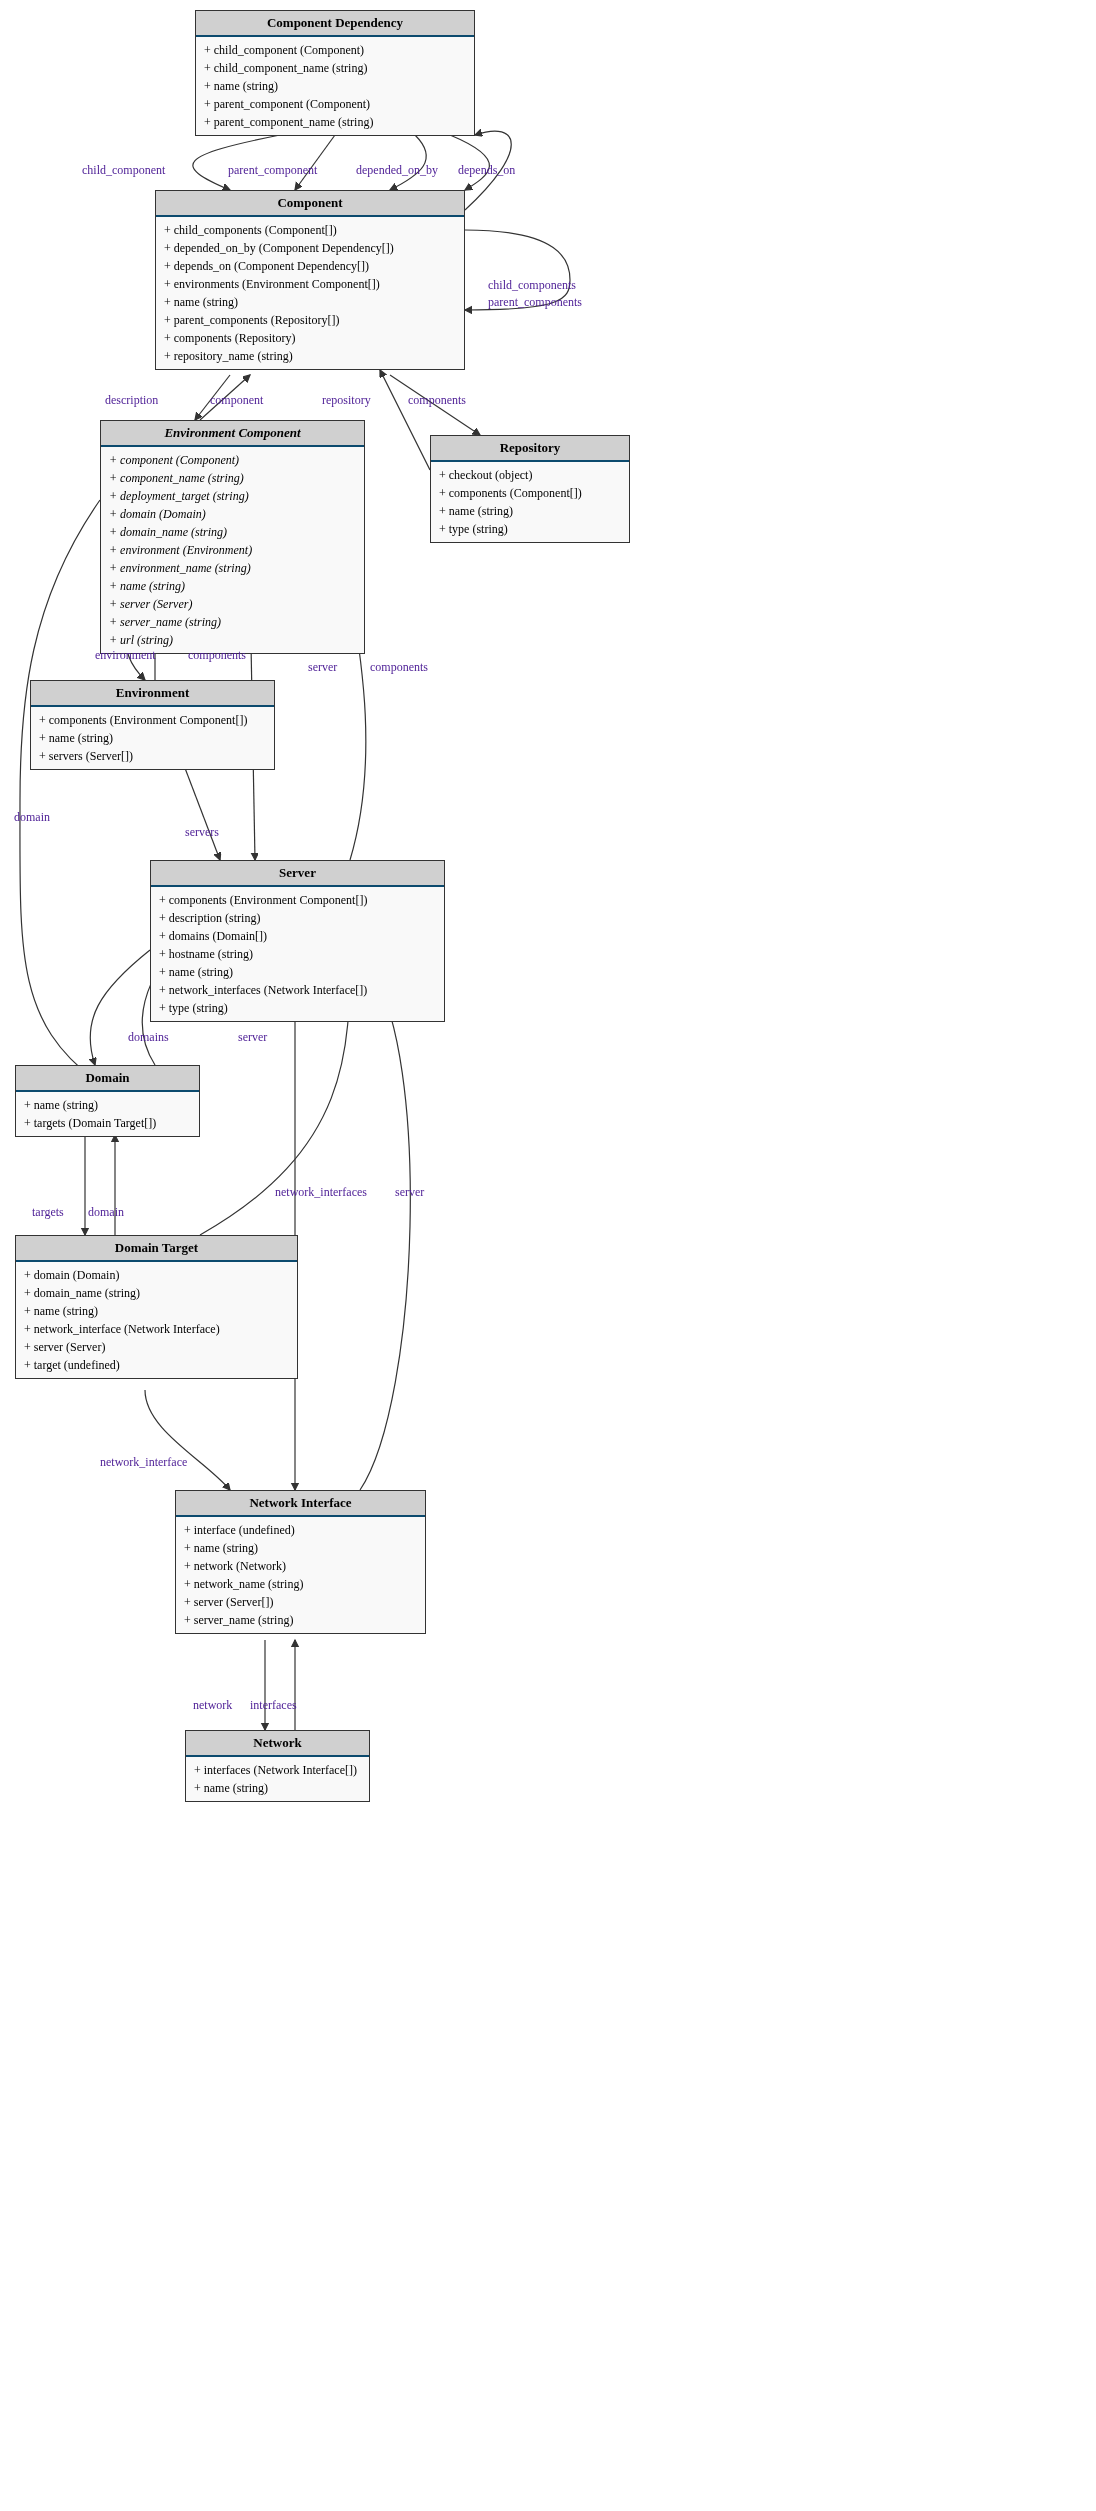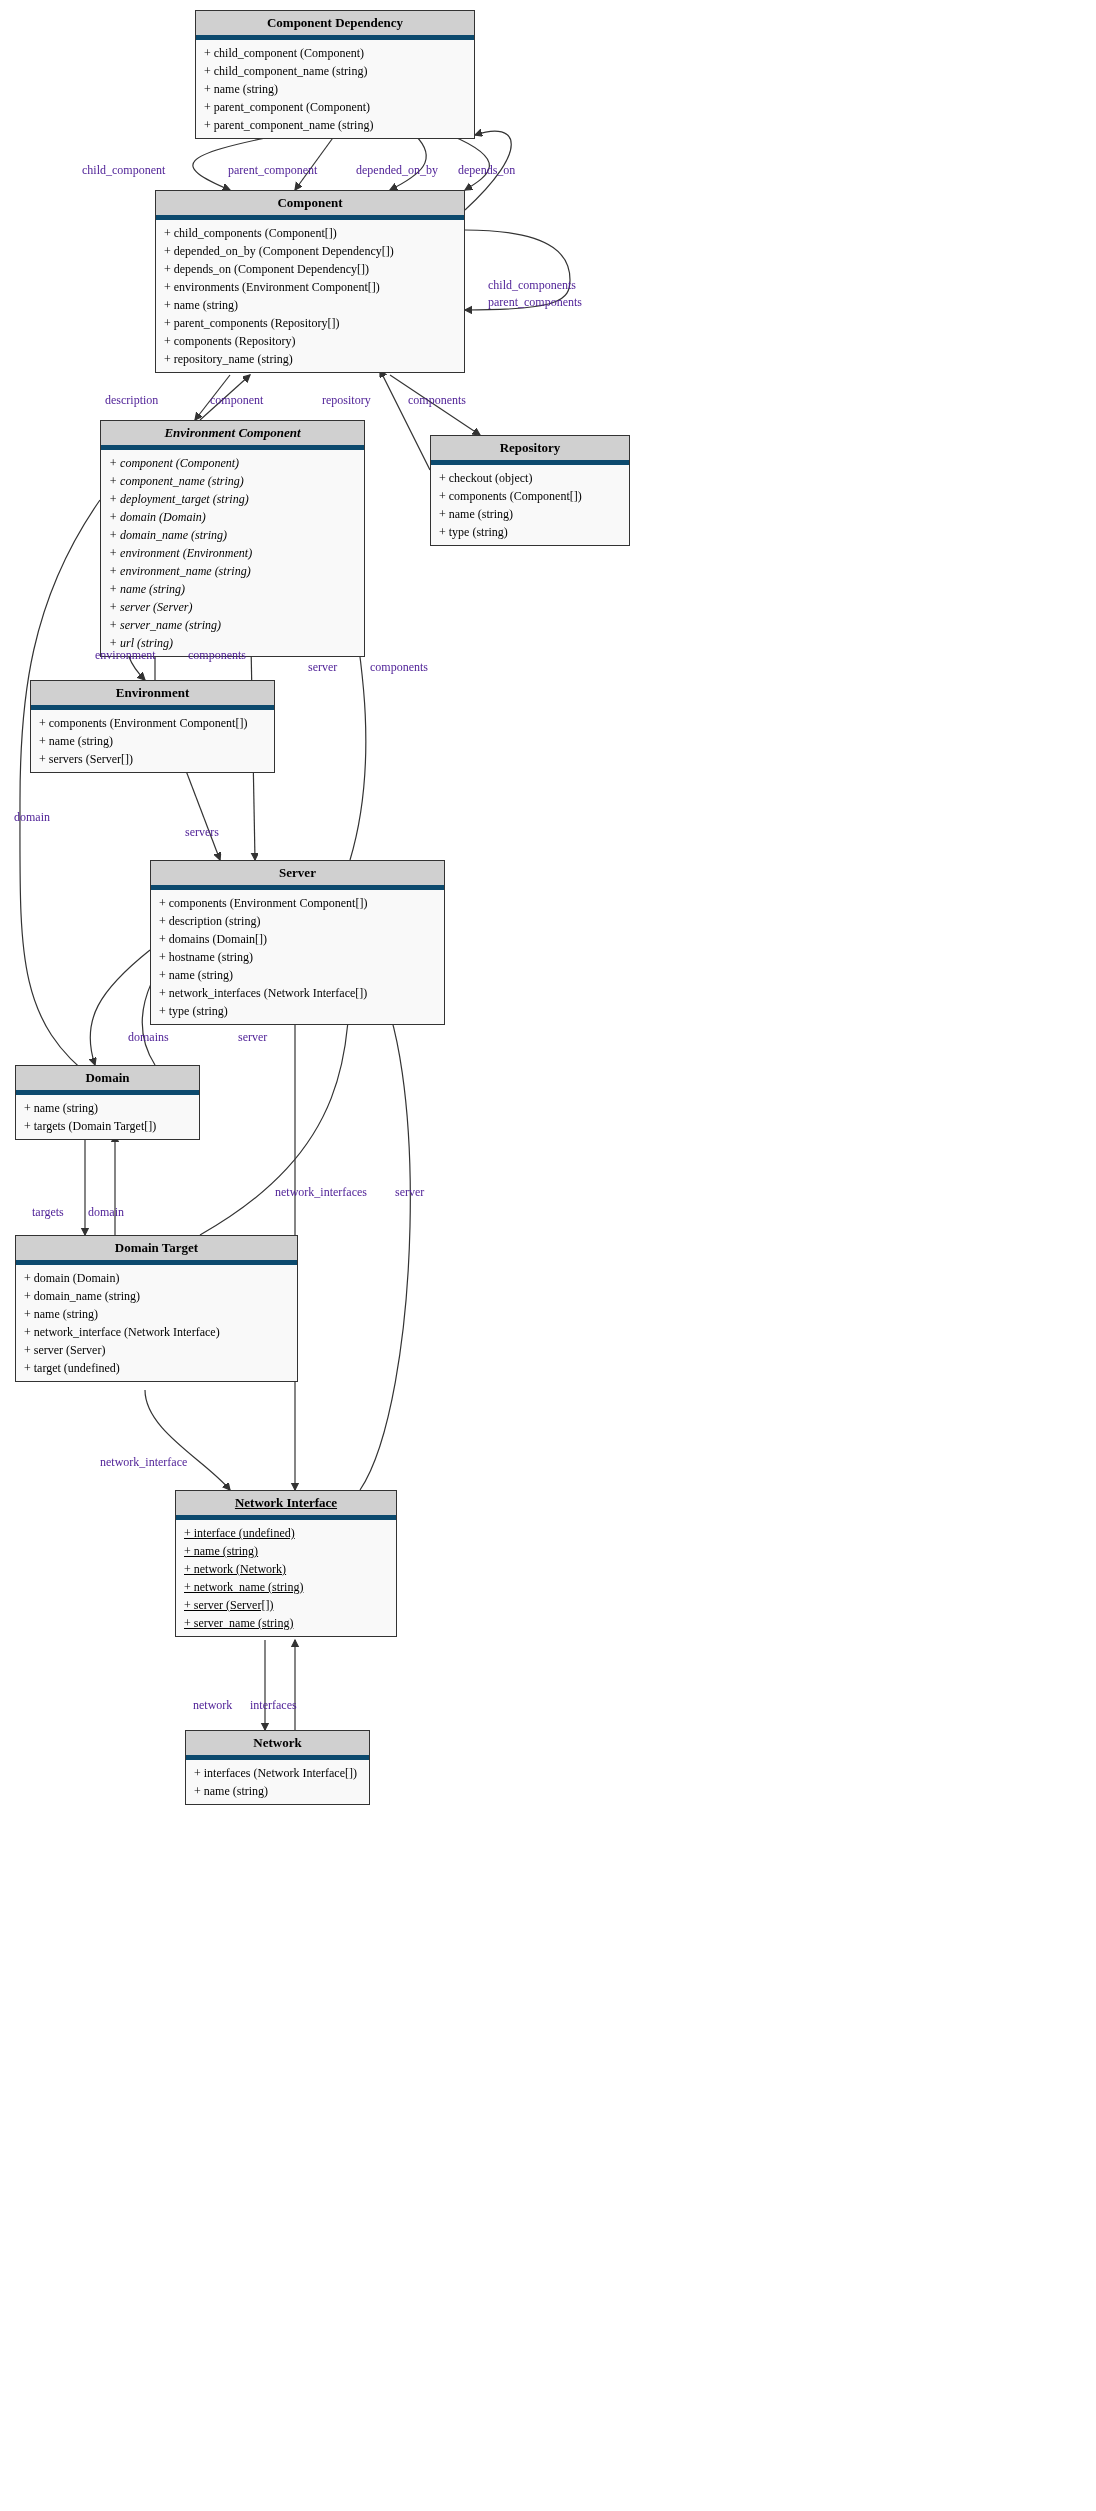--- a/index.html
+++ b/index.html
@@ -16,21 +16,21 @@
       background: #fff;
     }
     .uml-box {
       position: absolute;
       border: 1px solid #333;
       background: #f5f5f5;
       min-width: 120px;
     }
     .uml-box-header {
       background: #d0d0d0;
-      border-bottom: 5px solid #0c4a6e;
+      border-bottom: 2px solid #0c4a6e;
       padding: 4px 8px;
       text-align: center;
       font-weight: bold;
       font-size: 13px;
     }
     .uml-box-body {
       padding: 4px 8px;
       background: #f9f9f9;
     }
     .uml-box-body div {
@@ -218,21 +218,21 @@
     <div class="uml-box-body">
       <div>+ domain (Domain)</div>
       <div>+ domain_name (string)</div>
       <div>+ name (string)</div>
       <div>+ network_interface (Network Interface)</div>
       <div>+ server (Server)</div>
       <div>+ target (undefined)</div>
     </div>
   </div>
 
-  <div class="uml-box" style="left:175px; top:1490px; width:222px;text-decoration:underline;">
+  <div class="uml-box" style="left:175px; top:1490px; width:251px;">
     <div class="uml-box-header">Network Interface</div>
     <div class="uml-box-body">
       <div>+ interface (undefined)</div>
       <div>+ name (string)</div>
       <div>+ network (Network)</div>
       <div>+ network_name (string)</div>
       <div>+ server (Server[])</div>
       <div>+ server_name (string)</div>
     </div>
   </div>

